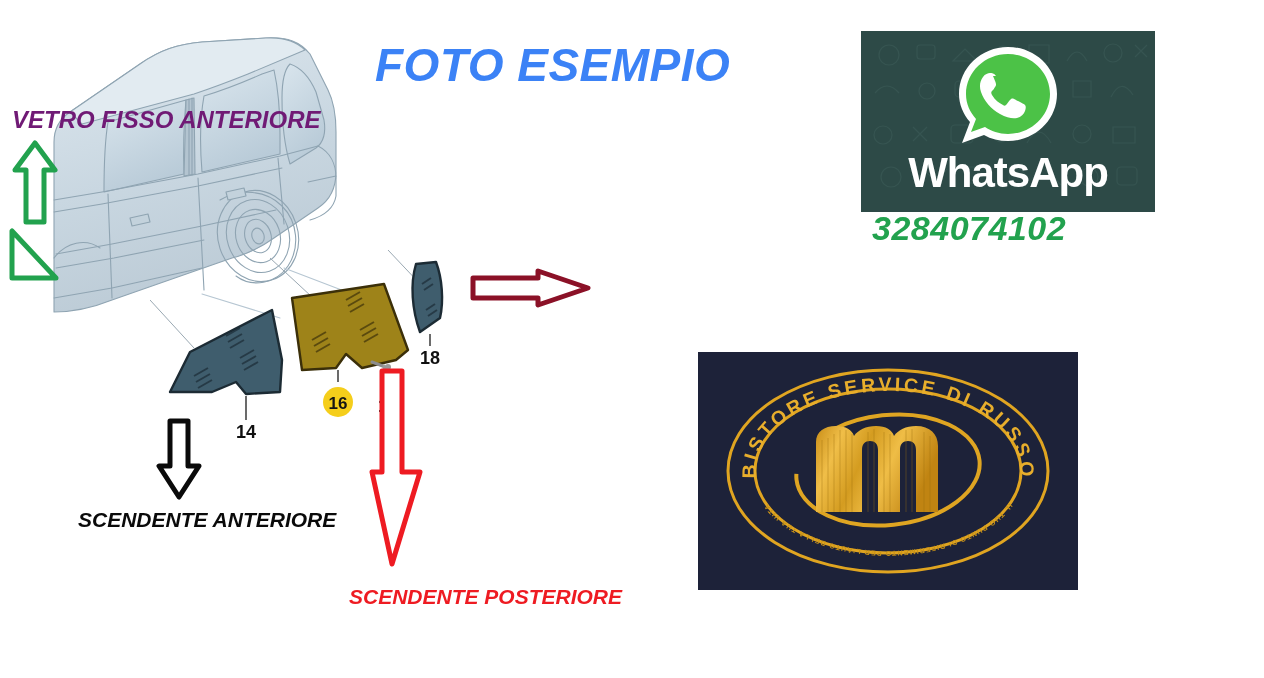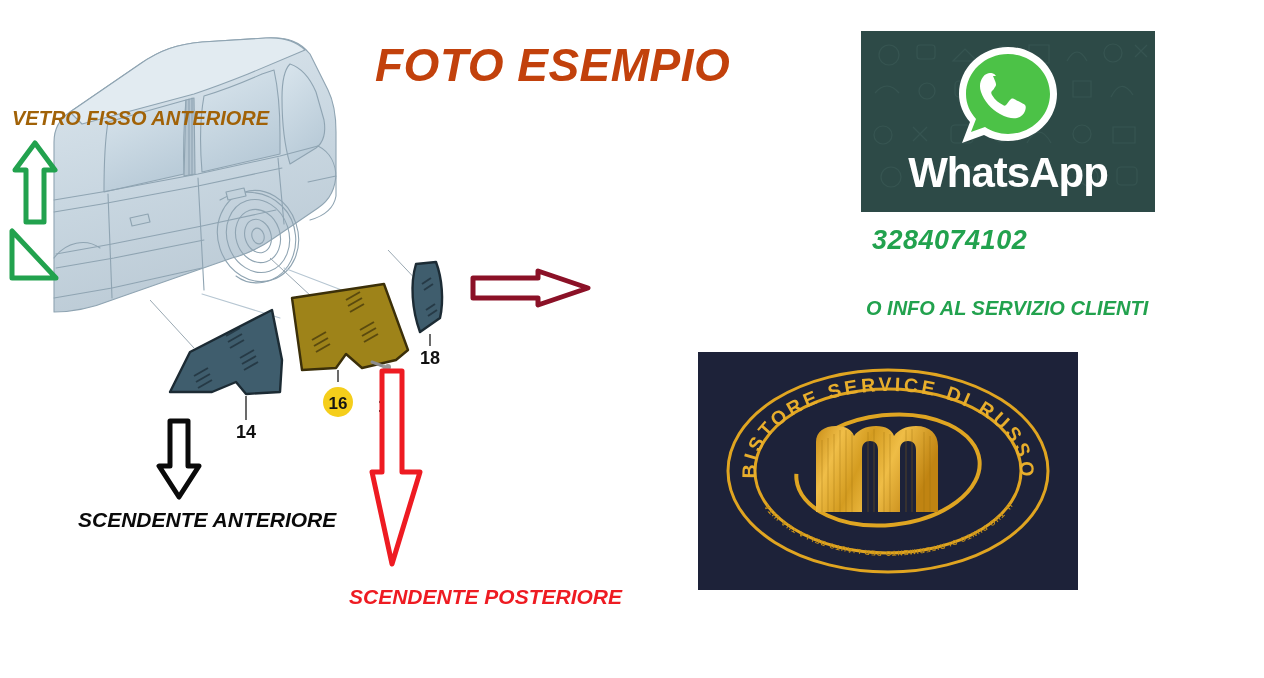--- a/index.html
+++ b/index.html
@@ -20,21 +20,21 @@
   }
   .abs { position: absolute; }
 
   
   #title {
     left: 375px;
     top: 38px;
     font-size: 46px;
     font-weight: bold;
     font-style: italic;
-    color: #c2410c;
+    color: #3b82f6;
     letter-spacing: 0.5px;
     white-space: nowrap;
   }
 
   
   #car-wrap { left: 52px; top: 12px; width: 370px; height: 310px; }
   #car-wrap svg { display: block; }
 
   
   #parts-wrap { left: 150px; top: 240px; width: 330px; height: 200px; }
@@ -42,22 +42,22 @@
 
   
   .label {
     font-weight: bold;
     font-style: italic;
     white-space: nowrap;
     line-height: 1.12;
   }
   #lbl-vfa {
     left: 12px; top: 107px;
-    font-size: 20px;
-    color: #a16207;
+    font-size: 24px;
+    color: #701a75;
   }
   #lbl-vfp {
     left: 612px; top: 280px;
     font-size: 20px;
     color: #8B1127;
   }
   #lbl-sa {
     left: 78px; top: 508px;
     font-size: 21px;
     color: #0a0a0a;
@@ -102,21 +102,21 @@
     letter-spacing: -1px;
   }
 
   
   .contact {
     font-weight: bold;
     font-style: italic;
     color: #22A24E;
     white-space: nowrap;
   }
-  #wa-phone { left: 872px; top: 225px; font-size: 27px; letter-spacing: 0.5px; text-align: center; }
+  #wa-phone { left: 872px; top: 209px; font-size: 34px; letter-spacing: 0.5px; text-align: center; }
   #wa-l1    { left: 866px; top: 266px; font-size: 20px; }
   #wa-l2    { left: 866px; top: 297px; font-size: 20px; }
 
   
   #shop-card {
     left: 698px; top: 352px;
     width: 380px; height: 238px;
     background: #1d2239;
     overflow: hidden;
   }
@@ -332,21 +332,20 @@
                c3,9 10,17 19,22 c7,4 13,5 17,4 c4,-1 7,-4 8,-7
                c1,-3 1,-5 0,-6 c-1,-1 -9,-5 -11,-6 c-2,-1 -3,0 -4,1
                c-1,1 -3,4 -4,5 c-1,1 -2,1 -3,0 c-4,-2 -8,-5 -11,-10
                c-1,-2 -1,-3 0,-4 c1,-1 2,-2 3,-4 c1,-1 1,-2 1,-3 c0,-1 -2,-6 -3,-8 Z" fill="#ffffff"></path>
     </svg>
 
     <div id="wa-word">WhatsApp</div>
   </div>
 
   <div class="abs contact" id="wa-phone">3284074102</div>
-  <div class="abs contact" id="wa-l2">O INFO AL SERVIZIO CLIENTI</div>
 
   <div class="abs" id="shop-card">
     <svg width="380" height="238" viewBox="0 0 380 238" xmlns="http://www.w3.org/2000/svg">
       <defs>
         <path id="ringPath" d="M 190,214 m -152,-95 a 152,95 0 1,1 304,0 a 152,95 0 1,1 -304,0"></path>
         <path id="ringTextPath" d="M 58,119 a 132,80 0 0 1 264,0"></path>
         <path id="ringTextPathBot" d="M 322,119 a 132,80 0 0 1 -264,0"></path>
         <linearGradient id="goldGrad" x1="0" y1="0" x2="1" y2="0.3">
           <stop offset="0%" stop-color="#C98E18"></stop>
           <stop offset="22%" stop-color="#F0BE48"></stop>

